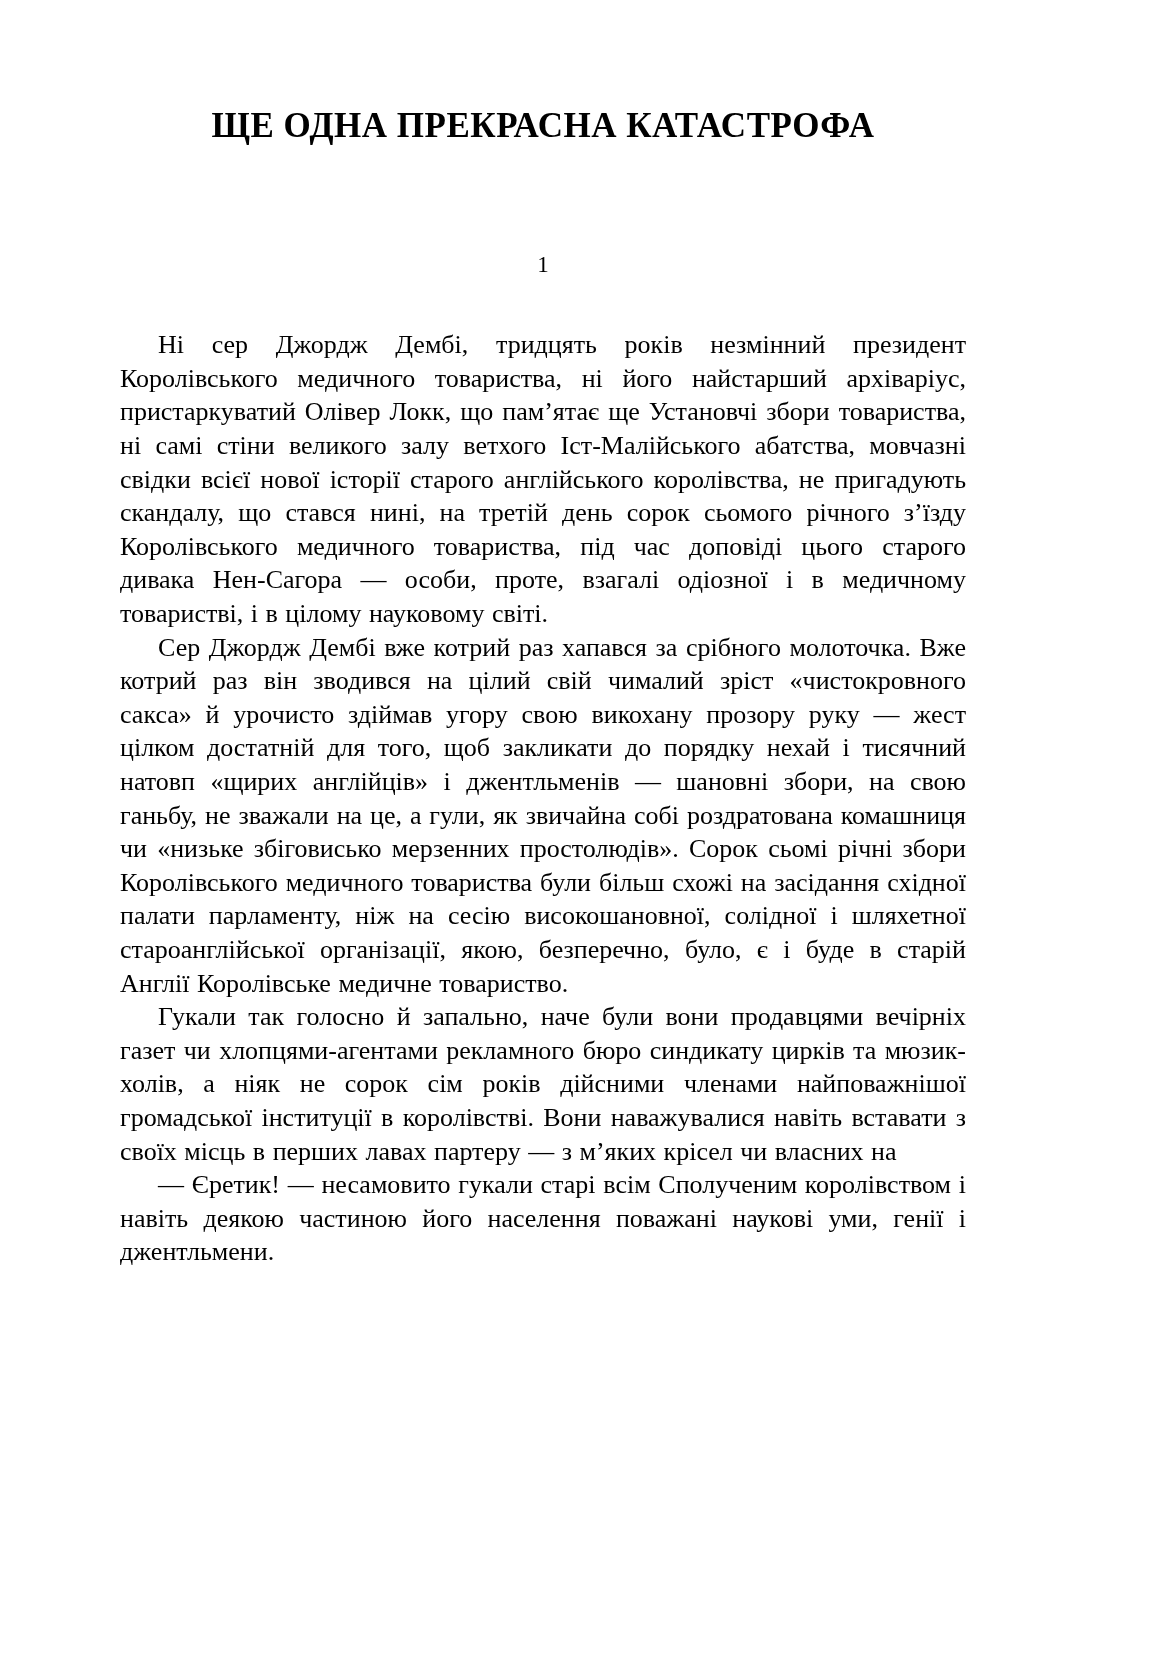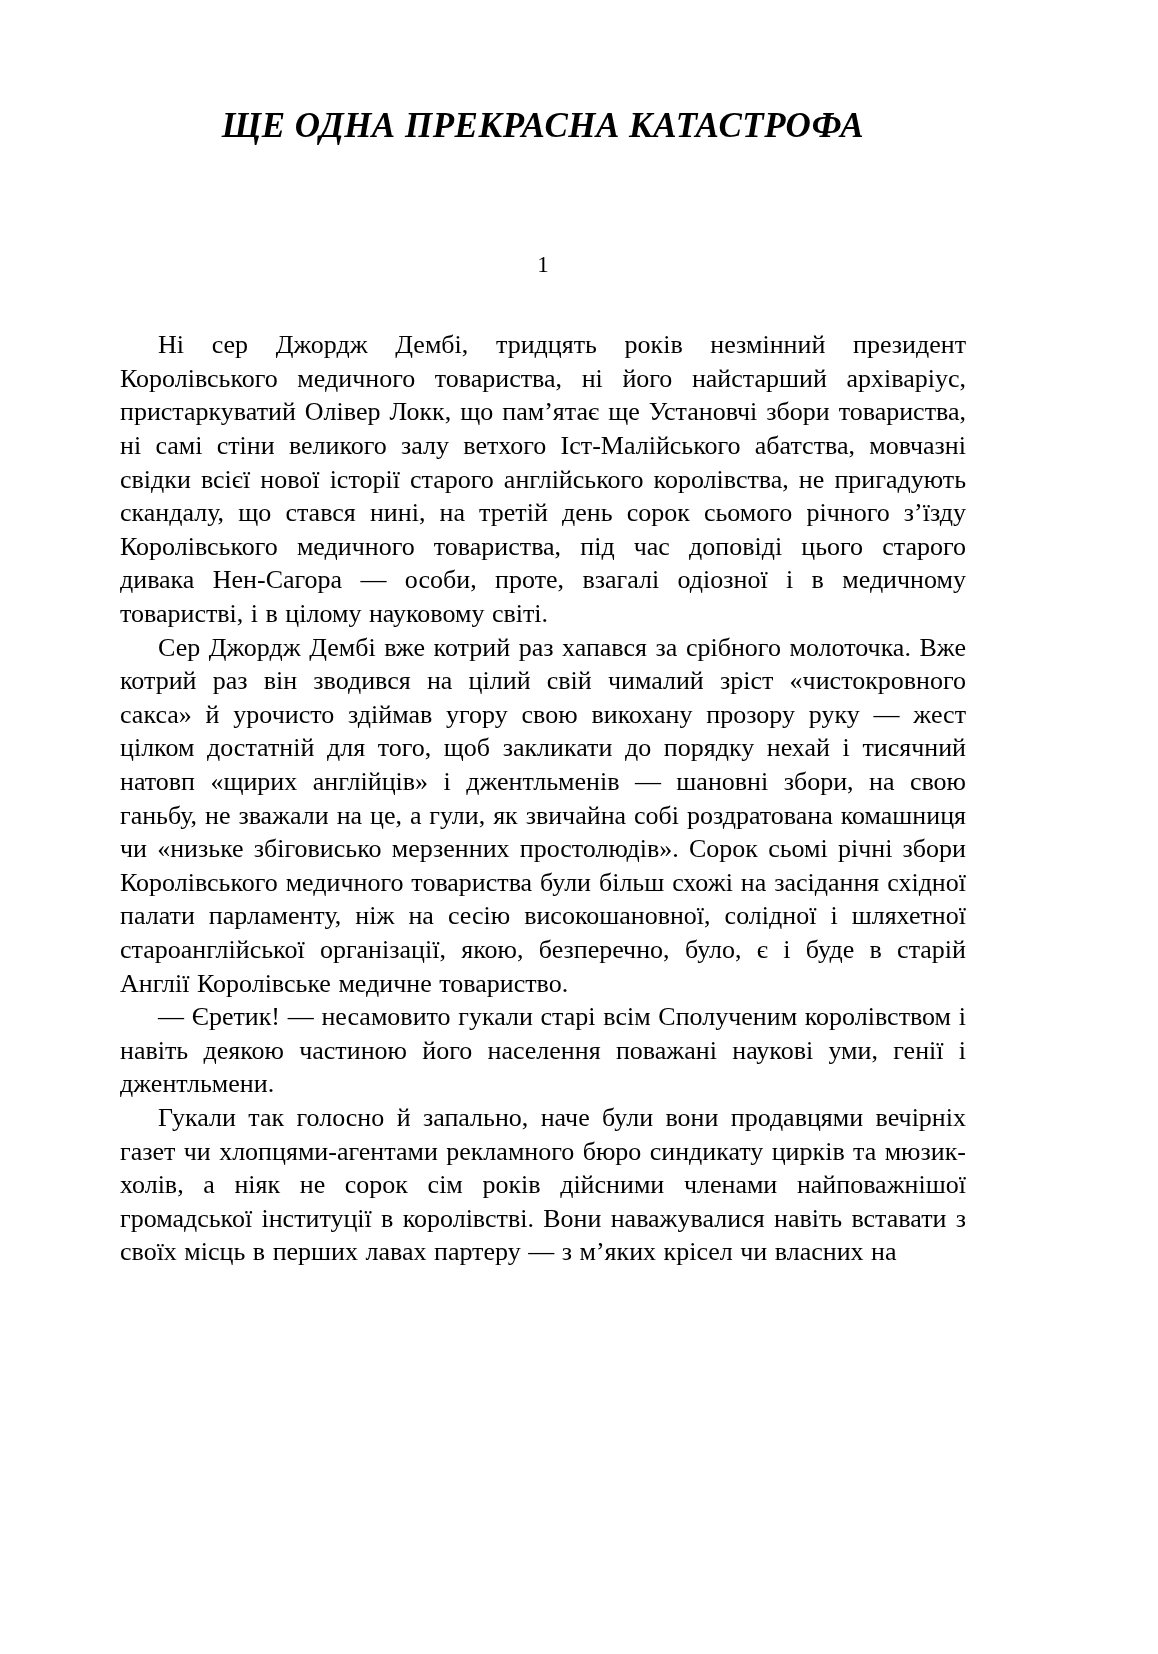--- a/index.html
+++ b/index.html
@@ -19,21 +19,20 @@
     overflow: hidden;
   }
   .title {
     margin: 0;
     font-size: 35px;
     line-height: 1.15;
     font-weight: bold;
     text-align: center;
     letter-spacing: 0.5px;
     color: #000000;
-    font-style: italic;
   }
   .section-number {
     margin-top: 106px;
     font-size: 23px;
     font-weight: normal;
     text-align: center;
     color: #000000;
   }
   .body-text {
     margin-top: 50px;
@@ -54,16 +53,16 @@
 <body>
 
 <div class="page">
   <h1 class="title">ЩЕ ОДНА ПРЕКРАСНА КАТАСТРОФА</h1>
 
   <div class="section-number">1</div>
 
   <div class="body-text">
     <p>Ні сер Джордж Дембі, тридцять років незмінний президент Королівського медичного товариства, ні його найстарший архіваріус, пристаркуватий Олівер Локк, що пам’ятає ще Установчі збори товариства, ні самі стіни великого залу ветхого Іст-Малійського абатства, мовчазні свідки всієї нової історії старого англійського королівства, не пригадують скандалу, що стався нині, на третій день сорок сьомого річного з’їзду Королівського медичного товариства, під час доповіді цього старого дивака Нен-Сагора — особи, проте, взагалі одіозної і в медичному товаристві, і в цілому науковому світі.</p>
     <p>Сер Джордж Дембі вже котрий раз хапався за срібного молоточка. Вже котрий раз він зводився на цілий свій чималий зріст «чистокровного сакса» й урочисто здіймав угору свою викохану прозору руку — жест цілком достатній для того, щоб закликати до порядку нехай і тисячний натовп «щирих англійців» і джентльменів — шановні збори, на свою ганьбу, не зважали на це, а гули, як звичайна собі роздратована комашниця чи «низьке збіговисько мерзенних простолюдів». Сорок сьомі річні збори Королівського медичного товариства були більш схожі на засідання східної палати парламенту, ніж на сесію високошановної, солідної і шляхетної староанглійської організації, якою, безперечно, було, є і буде в старій Англії Королівське медичне товариство.</p>
+    <p>Гукали так голосно й запально, наче були вони продавцями вечірніх газет чи хлопцями-агентами рекламного бюро синдикату цирків та мюзик-холів, а ніяк не сорок сім років дійсними членами найповажнішої громадської інституції в королівстві. Вони наважувалися навіть вставати з своїх місць в перших лавах партеру — з м’яких крісел чи власних на</p>
     <p>— Єретик! — несамовито гукали старі всім Сполученим королівством і навіть деякою частиною його населення поважані наукові уми, генії і джентльмени.</p>
-    <p>Гукали так голосно й запально, наче були вони продавцями вечірніх газет чи хлопцями-агентами рекламного бюро синдикату цирків та мюзик-холів, а ніяк не сорок сім років дійсними членами найповажнішої громадської інституції в королівстві. Вони наважувалися навіть вставати з своїх місць в перших лавах партеру — з м’яких крісел чи власних на</p>
   </div>
 </div>
 
 </body></html>

